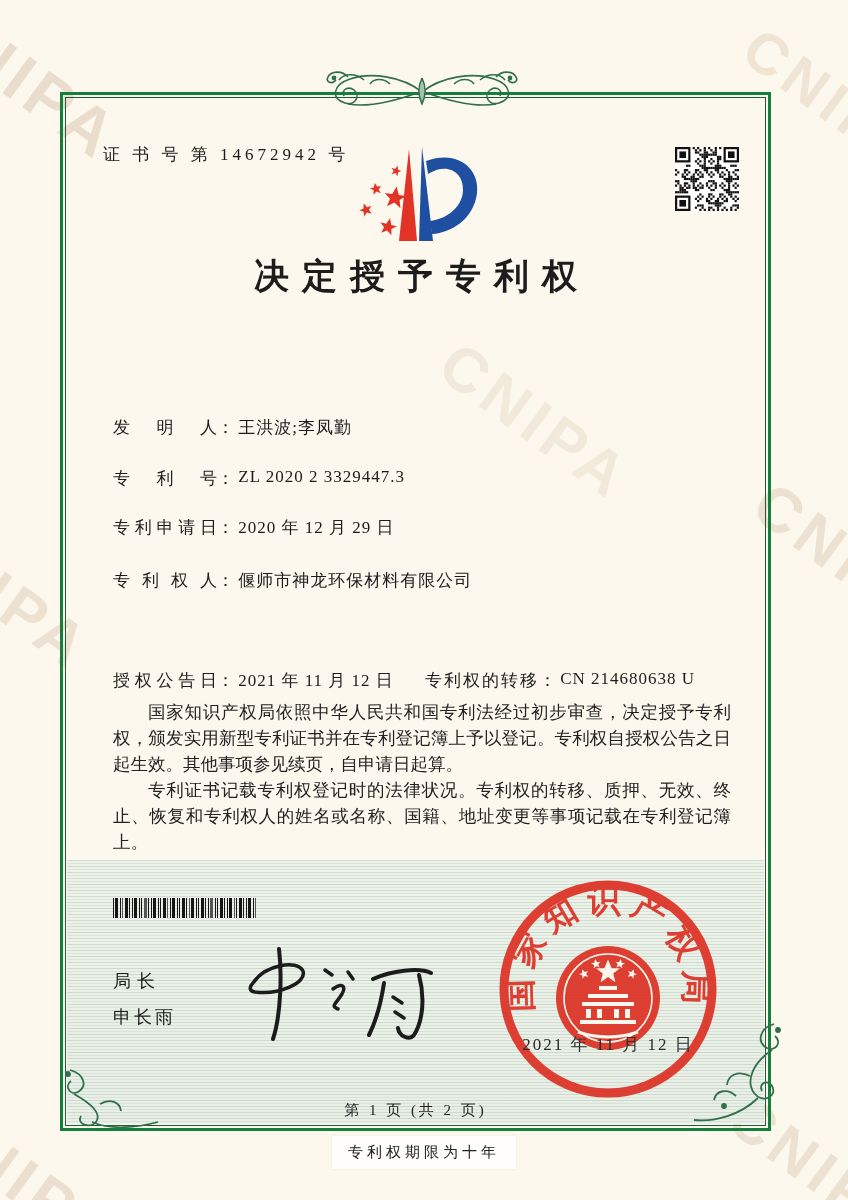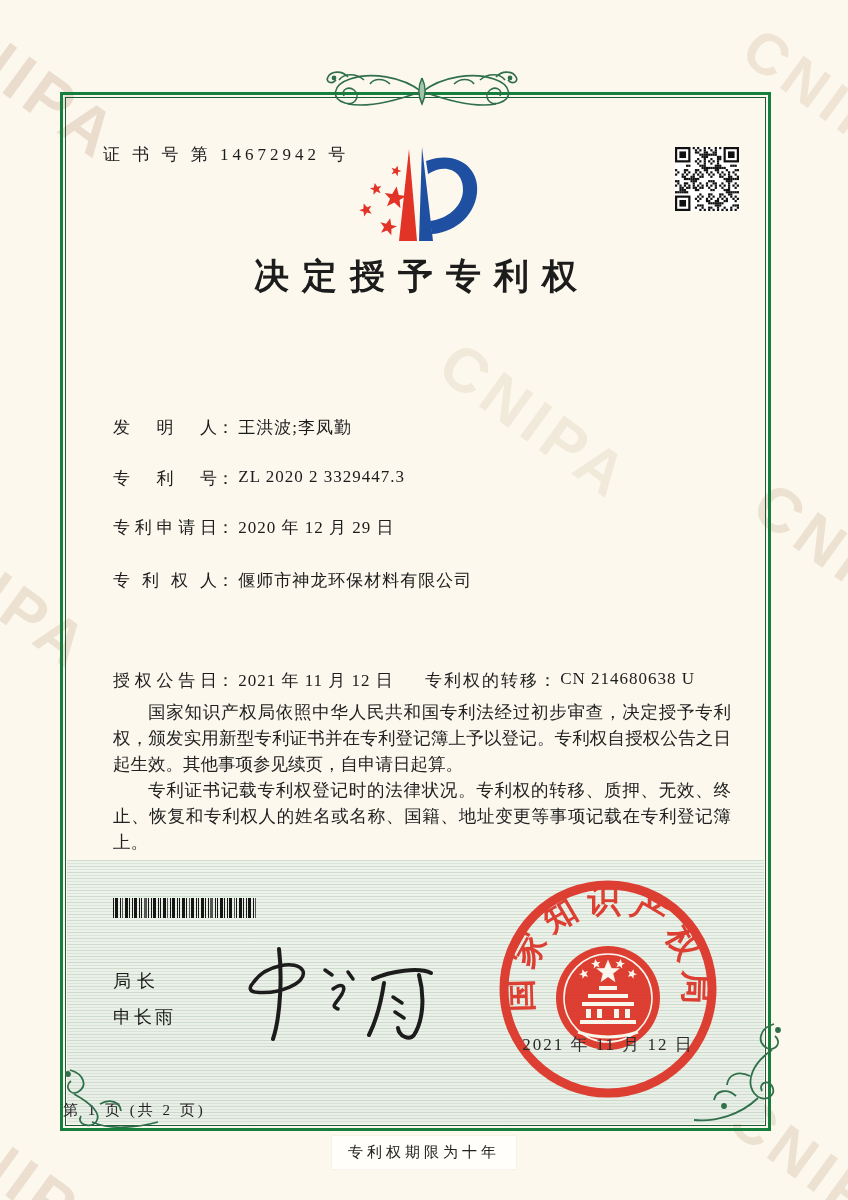--- a/index.html
+++ b/index.html
@@ -58,21 +58,21 @@
   .barcode span{display:inline-block;height:100%;}
   .officer-title{position:absolute;left:50px;top:874px;font-size:18px;letter-spacing:6px;}
   .officer-name{position:absolute;left:50px;top:910px;font-size:18px;letter-spacing:3px;font-family:Liberation Mono, monospace;}
   .signature{position:absolute;left:158px;top:848px;}
   .seal{position:absolute;left:430px;top:779px;opacity:0.93;}
   .seal-date{
     position:absolute;left:430px;top:938px;width:230px;text-align:center;
     font-size:17px;letter-spacing:2px;color:#2b2b2b;z-index:5;
   }
   .page-indicator{
-    position:absolute;left:0;top:1006px;width:100%;
+    position:absolute;left:0;top:1006px;width:100%;text-align:center;
     font-size:15px;letter-spacing:3px;color:#222;
   }
   .continuation{
     position:absolute;left:50%;top:1136px;transform:translateX(-50%);
     background:#fffefb;padding:7px 16px;font-size:15px;letter-spacing:4px;
     color:#222;box-shadow:0 0 0 1px rgba(0,0,0,0.02);
   }
   .flourish{position:absolute;pointer-events:none;}
 </style>
 </head>

